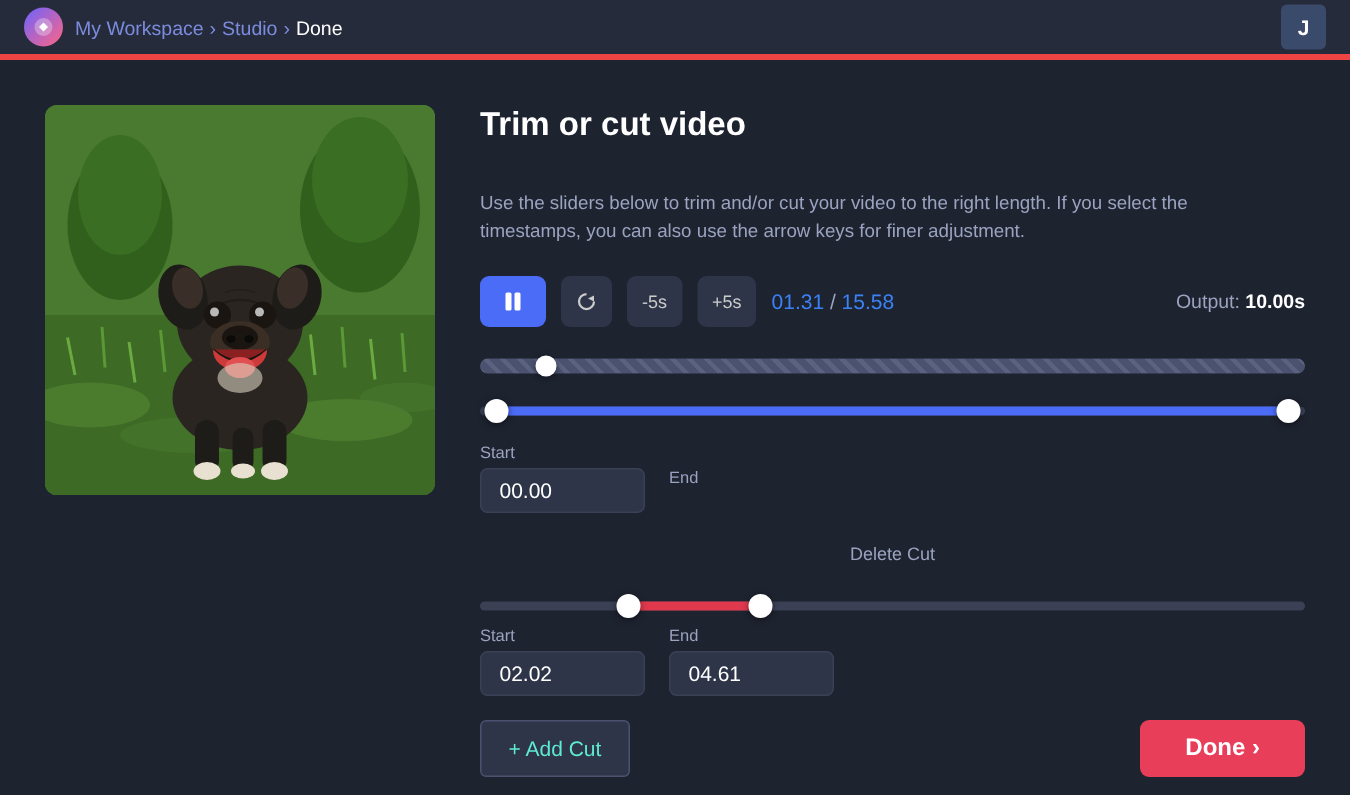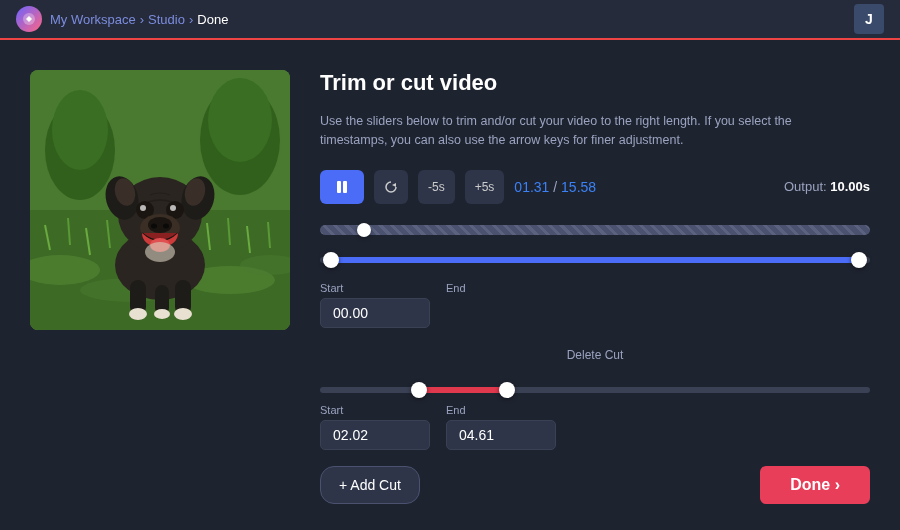--- a/index.html
+++ b/index.html
@@ -13,21 +13,21 @@
     }
 
     
     .header {
       display: flex;
       align-items: center;
       justify-content: space-between;
       background: #252b3b;
       height: 40px;
       padding: 0 16px;
-      border-bottom: 2px solid #ef4444;
+      border-bottom: 4px solid #ef4444;
     }
     .header-left {
       display: flex;
       align-items: center;
       gap: 8px;
     }
     .logo {
       width: 26px;
       height: 26px;
       border-radius: 50%;
@@ -109,21 +109,21 @@
       flex: 1;
       display: flex;
       flex-direction: column;
       gap: 16px;
     }
 
     .panel-title {
       font-size: 22px;
       font-weight: 700;
       color: #fff;
-      margin-bottom: 0;
+      margin-bottom: 14px;
     }
     .panel-desc {
       font-size: 12.5px;
       color: #9aa3bf;
       line-height: 1.5;
       max-width: 500px;
     }
 
     
     .controls-row {
@@ -270,20 +270,21 @@
       cursor: pointer;
       z-index: 2;
     }
     .trim-handle-left { left: 2%; }
     .trim-handle-right { left: 98%; }
 
     .fields-row {
       display: flex;
       gap: 16px;
       margin-top: 2px;
+      align-items: center;
     }
     .field-group {
       display: flex;
       flex-direction: column;
       gap: 4px;
     }
     .field-label {
       font-size: 11px;
       color: #9aa3bf;
     }
@@ -354,22 +355,22 @@
     
     .actions-row {
       display: flex;
       align-items: center;
       justify-content: space-between;
       margin-top: auto;
     }
     .btn-add-cut {
       background: #2e3548;
       border: 1px solid #4a5270;
-      border-radius: 14px;
-      color: #ffffff;
+      border-radius: 4px;
+      color: #5eead4;
       font-size: 14px;
       padding: 10px 18px;
       cursor: pointer;
       display: flex;
       align-items: center;
       gap: 6px;
     }
     .btn-done {
       background: #e83e5a;
       border: none;

